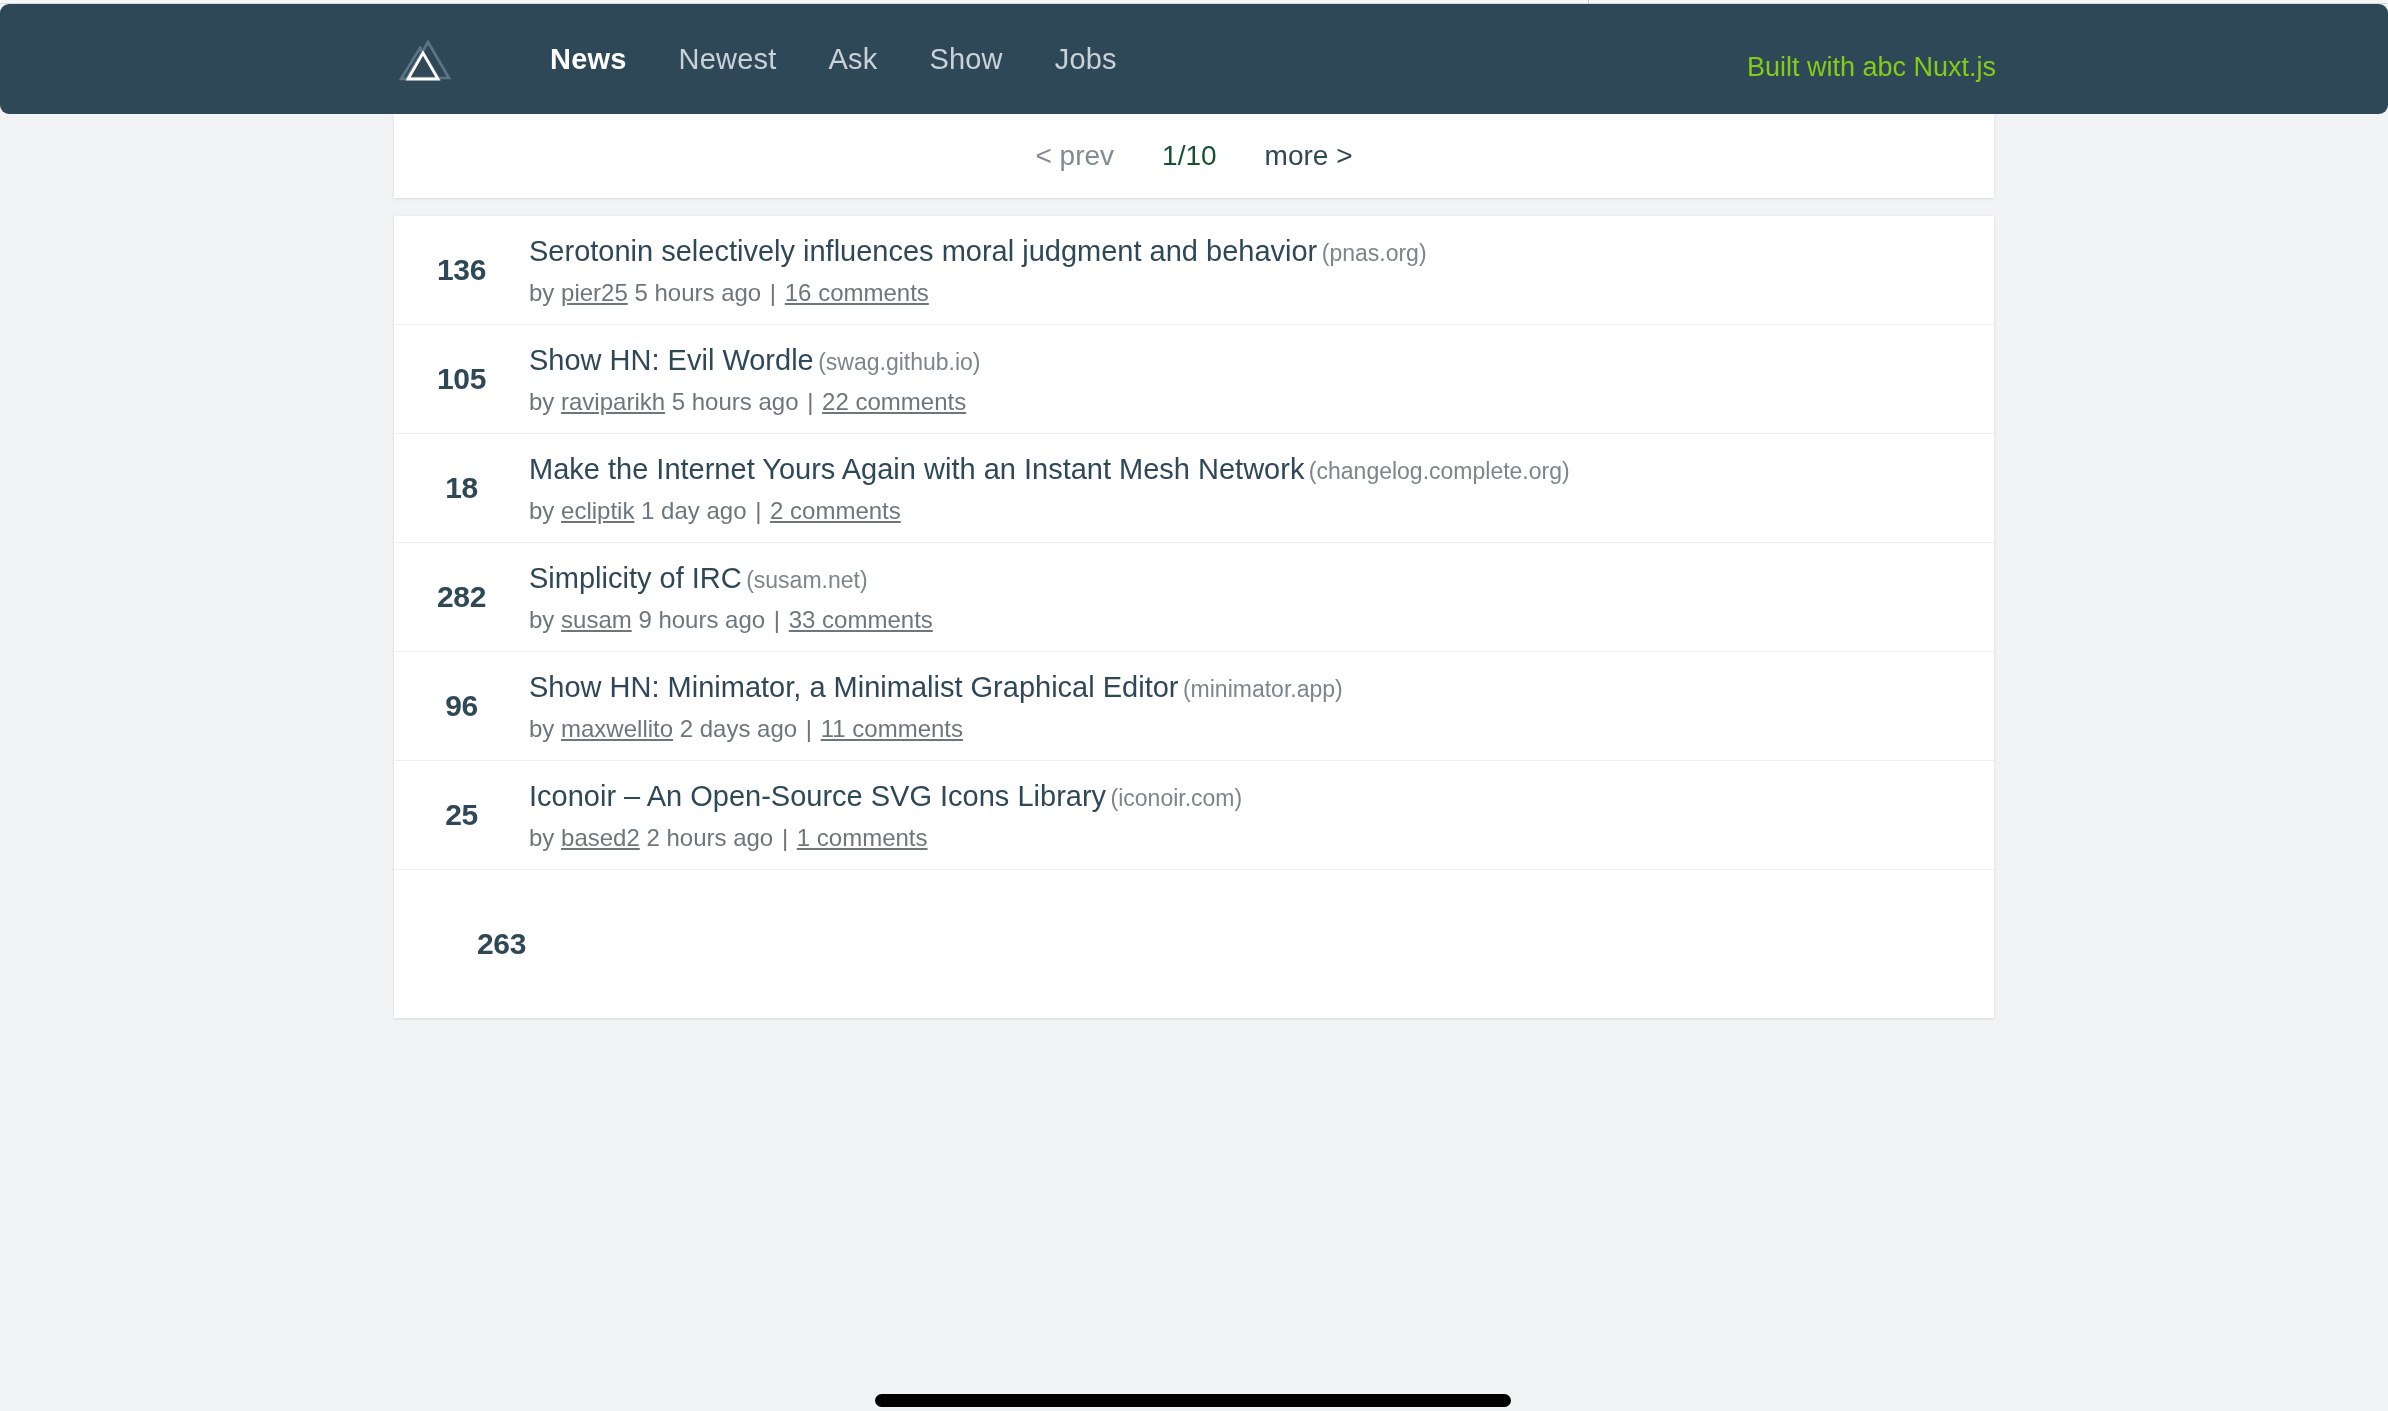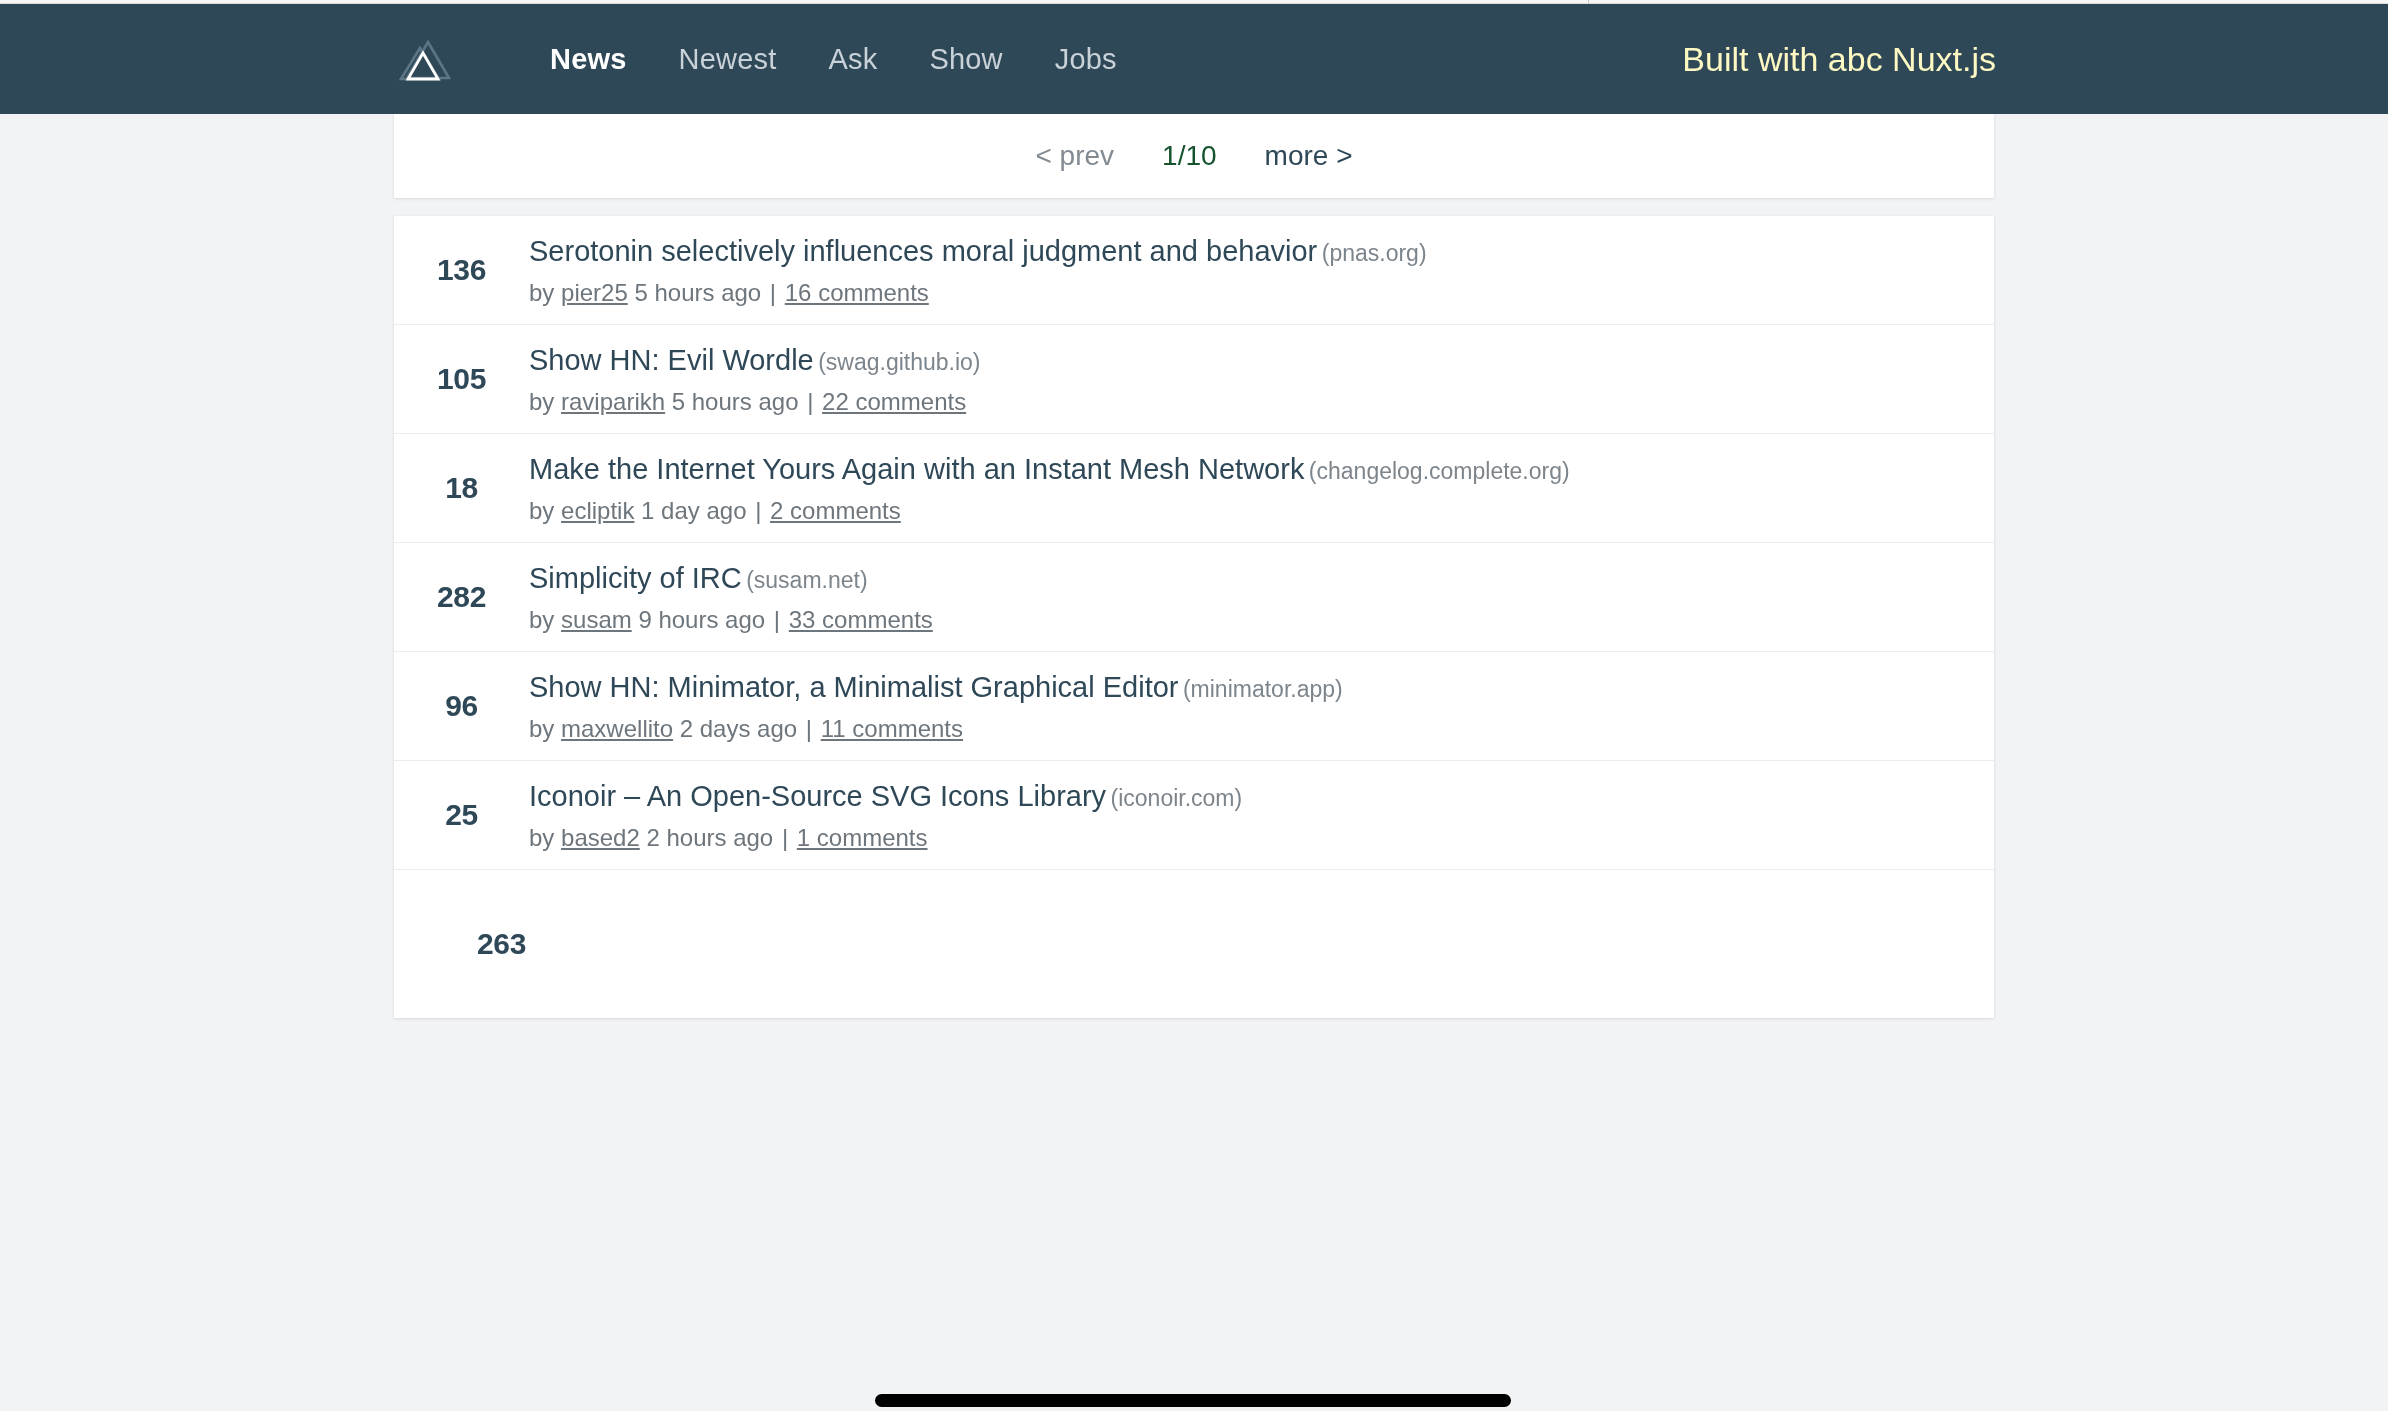--- a/index.html
+++ b/index.html
@@ -45,20 +45,21 @@
 
   
   .navbar {
     position: relative;
     width: 2388px;
     height: 110px;
     background: #2f4858;
     display: flex;
     align-items: center;
     z-index: 5;
+    border-radius: 9px;
   }
   .nav-inner {
     position: absolute;
     left: 0; top: 0;
     width: 2388px; height: 110px;
     display: flex;
     align-items: center;
   }
   .brand-logo {
     position: absolute;
@@ -87,24 +88,24 @@
     cursor: pointer;
     white-space: nowrap;
   }
   .nav-link.active {
     color: #ffffff;
     font-weight: bold;
   }
   .built-with {
     position: absolute;
     right: 392px;
-    top: 0;
+    top: 8px;
     line-height: 110px;
-    color: #fef9c3;
-    font-size: 34px;
+    color: #84cc16;
+    font-size: 27px;
     white-space: nowrap;
   }
 
   
   .content {
     position: absolute;
     top: 110px;
     left: 394px;
     width: 1600px;
   }

